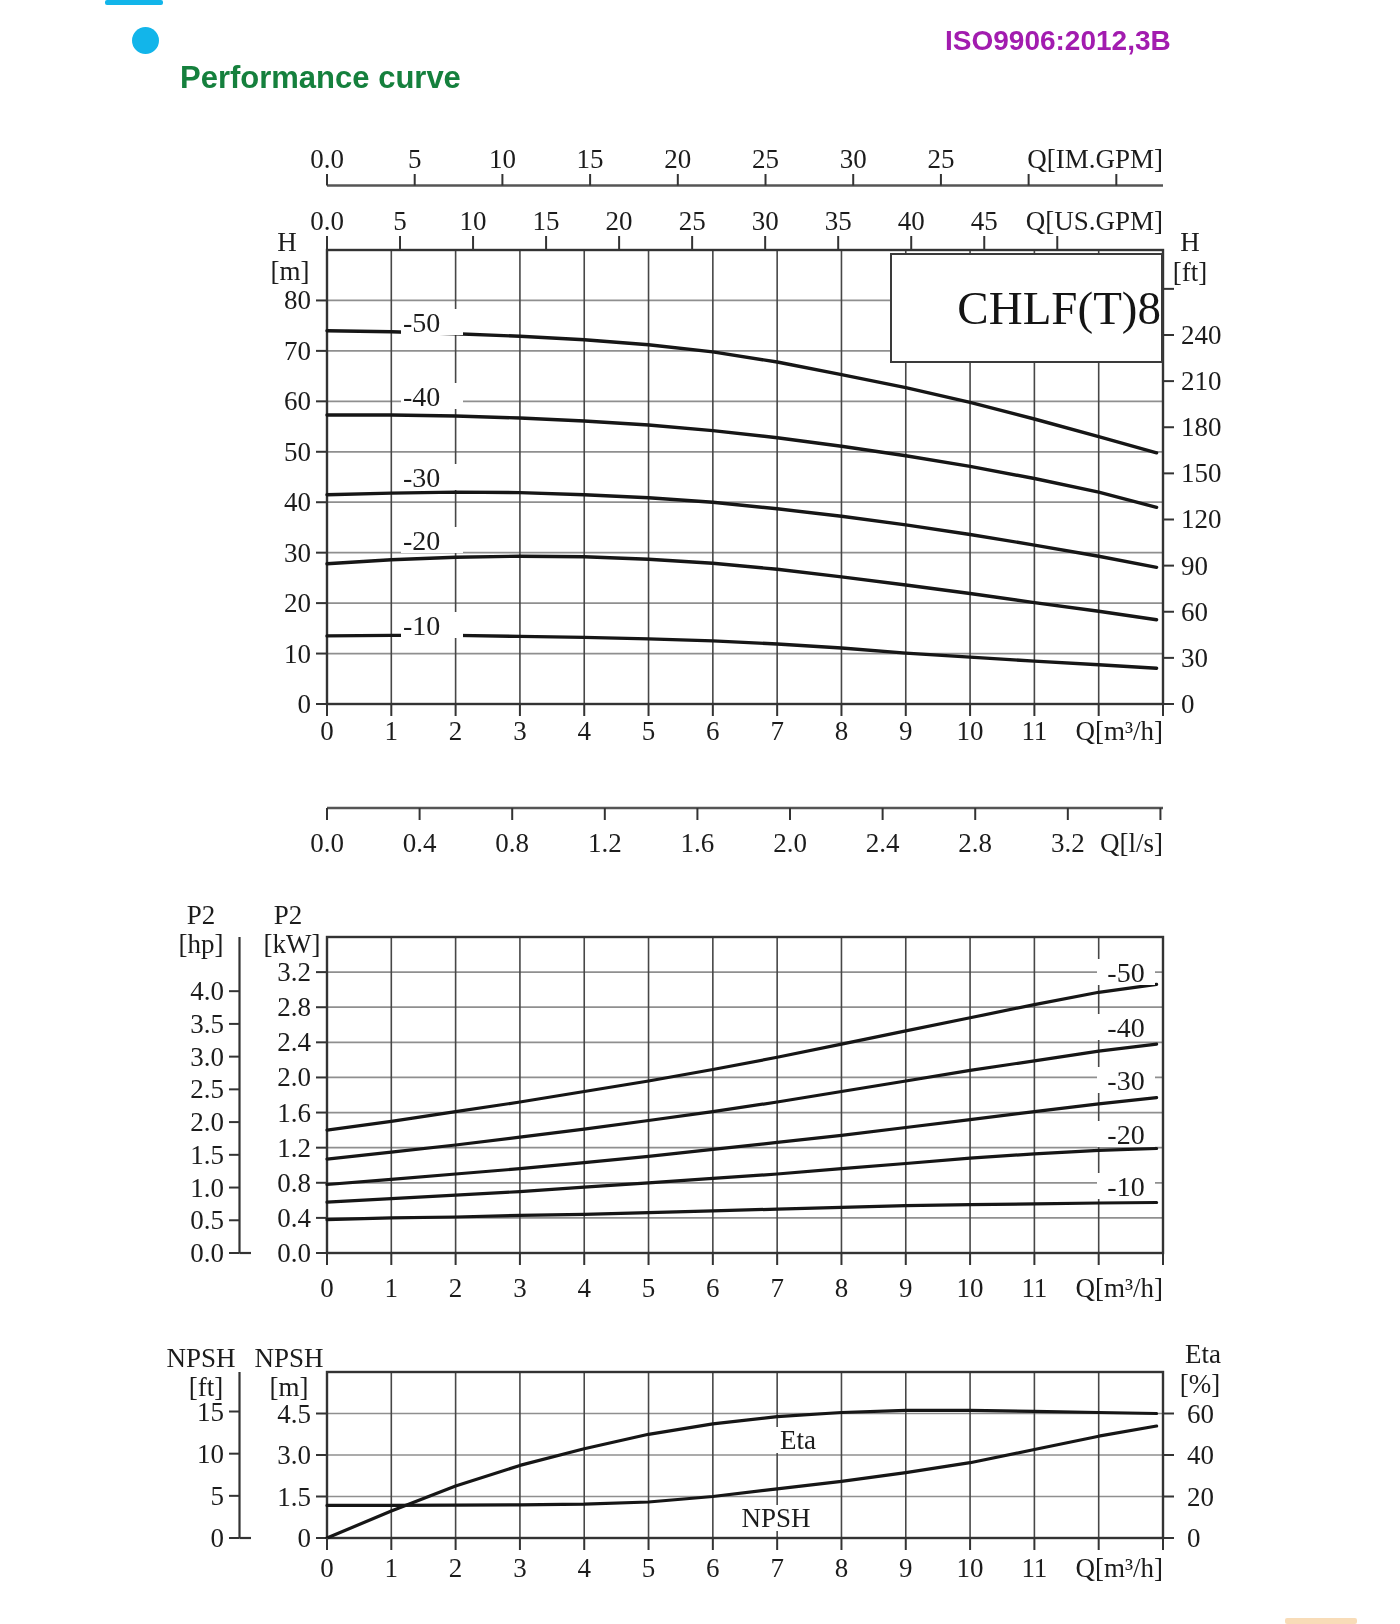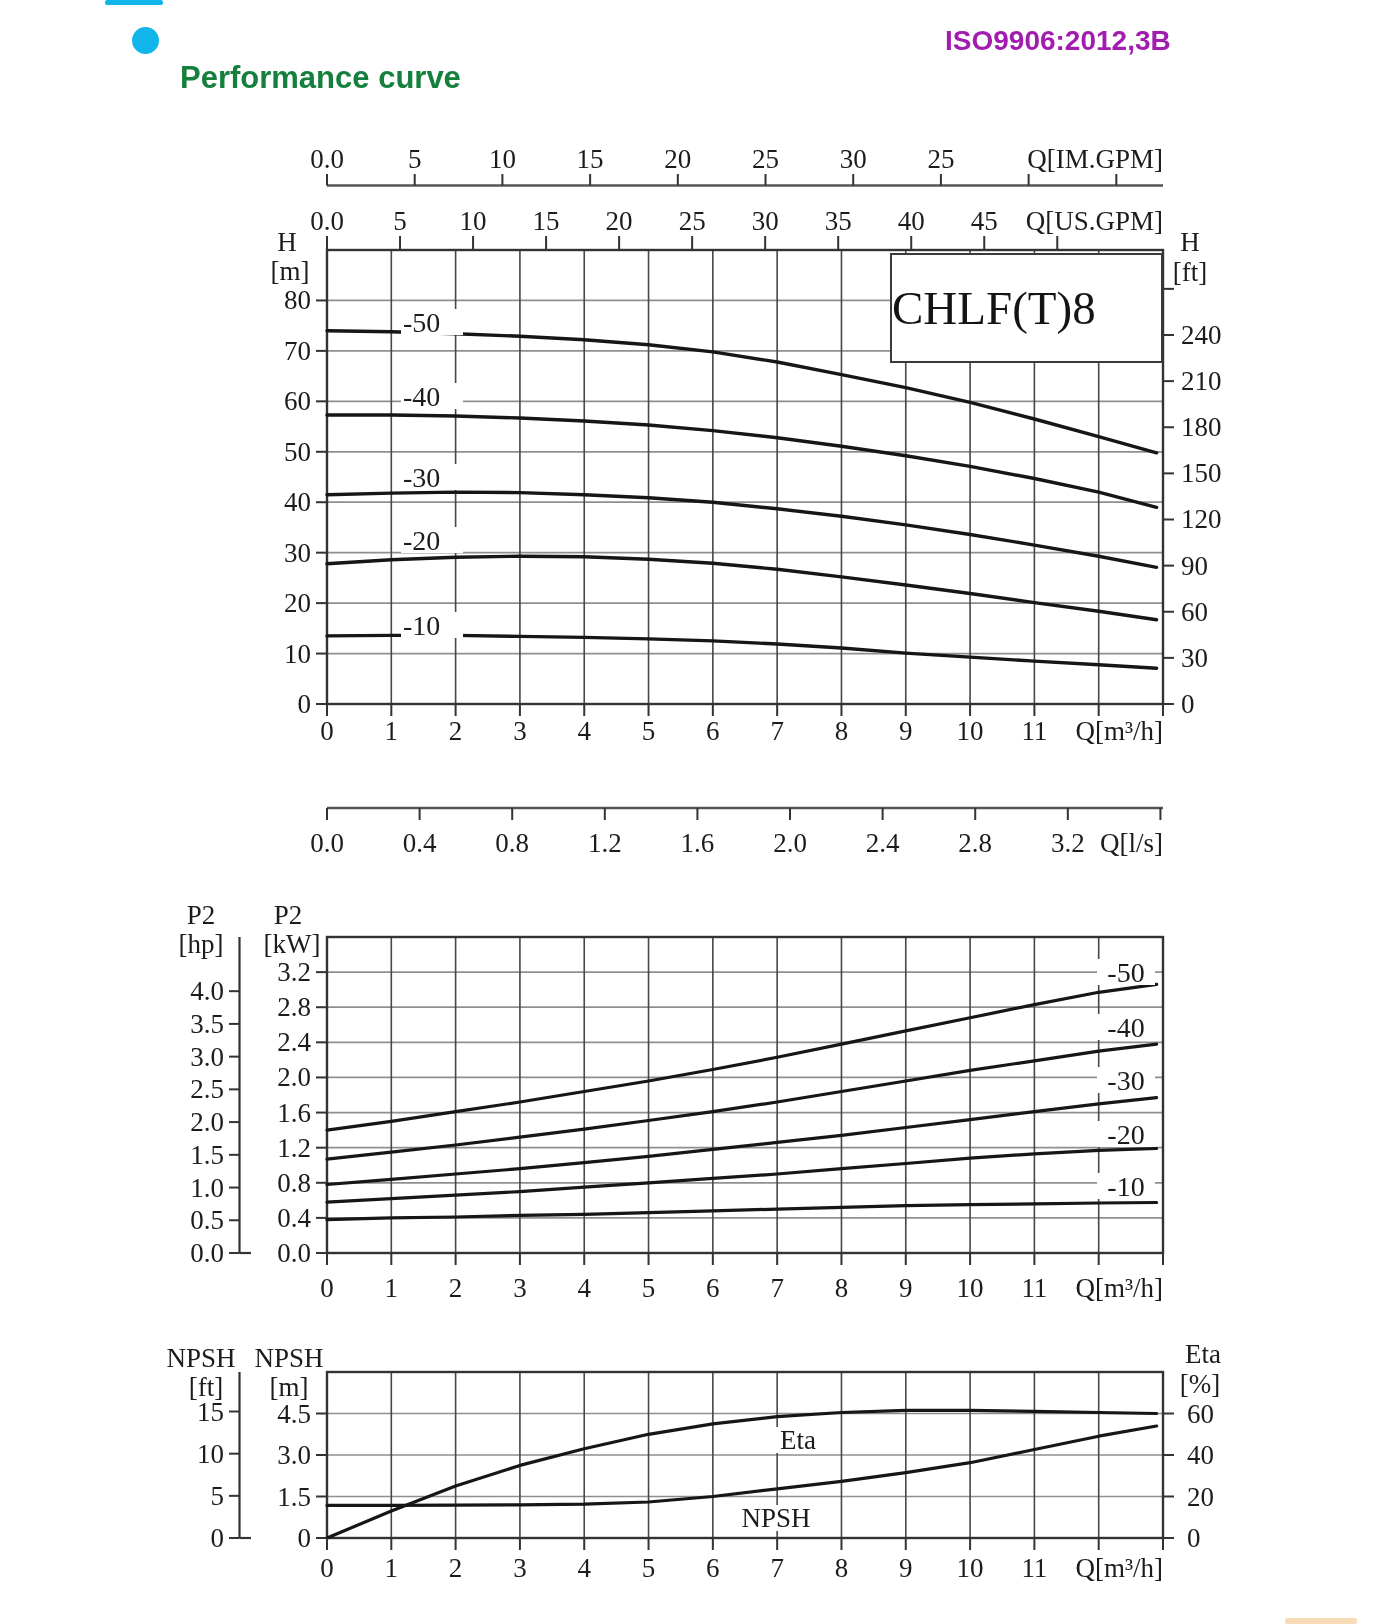--- a/index.html
+++ b/index.html
@@ -3,21 +3,21 @@
 <meta charset="utf-8">
 <style>
   html,body{margin:0;padding:0;background:#ffffff;}
   #page{position:relative;width:1400px;height:1624px;background:#ffffff;overflow:hidden;
         font-family:"Liberation Sans",sans-serif;}
   #strip{position:absolute;left:105px;top:0;width:58px;height:5px;border-radius:2px;}
   #bullet{position:absolute;left:132px;top:27px;width:27px;height:27px;border-radius:50%;}
   #title{position:absolute;left:180px;top:22px;font-size:31px;font-weight:bold;color:#15803d;letter-spacing:0px;margin-top:38px;}
   #standard{position:absolute;left:945px;top:25px;font-size:28px;font-weight:bold;color:#a21caf;}
   #model-box{position:absolute;left:890px;top:253px;width:273px;height:110px;background:#ffffff;
-             border:2.2px solid #3a3a3a;display:flex;align-items:center;justify-content:flex-start;
+             border:2.2px solid #3a3a3a;display:flex;align-items:center;justify-content:flex-end;
              font-family:"Liberation Serif","DejaVu Serif",serif;font-size:47px;color:#141414;z-index:5;box-sizing:border-box;}
   #figure{position:absolute;left:0;top:0;}
   #corner-sliver{position:absolute;left:1285px;top:1618px;width:72px;height:6px;opacity:.75;border-radius:2px;}
   text{fill:#1c1c1c;font-family:"Liberation Serif","DejaVu Serif",serif;}
 </style>
 </head>
 <body>
 
 <div id="page">
   <div id="strip" style="background: rgb(18, 181, 234);"></div>

